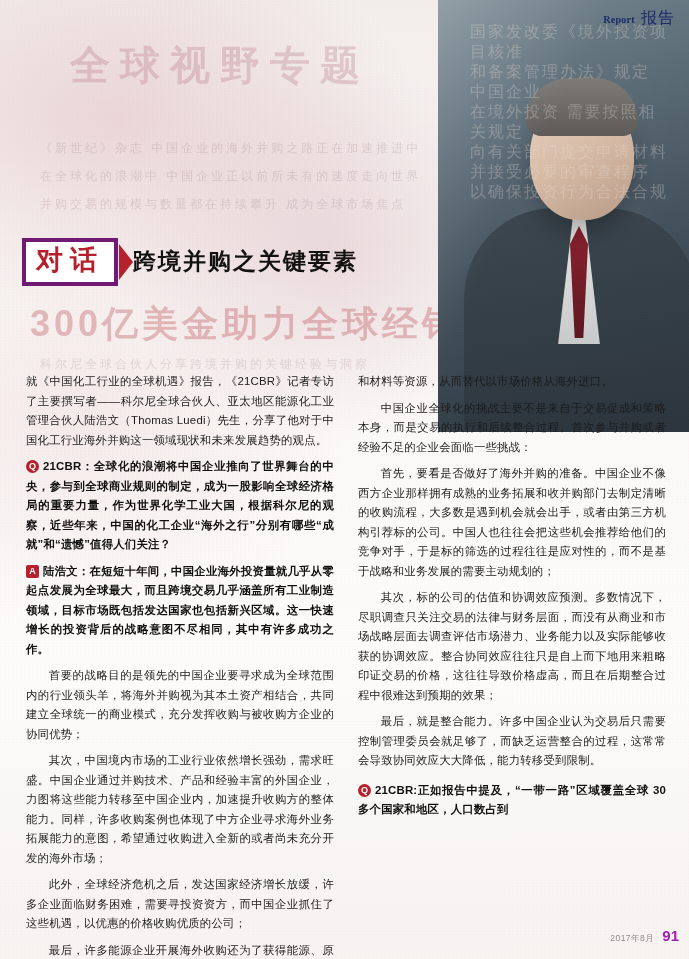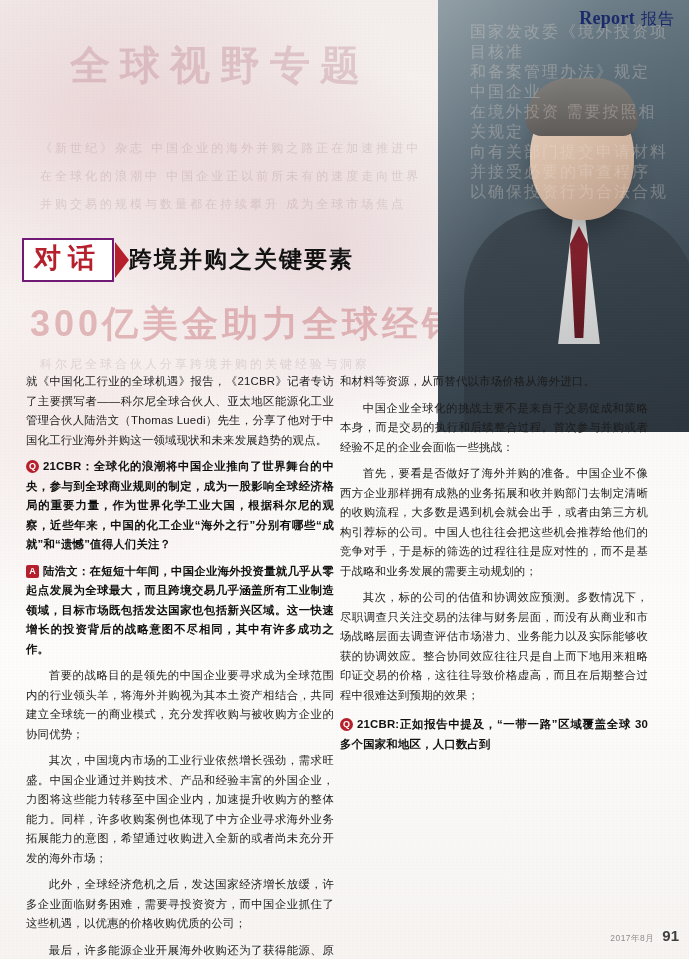--- a/index.html
+++ b/index.html
@@ -145,21 +145,21 @@
     top: 8px;
     right: 14px;
     display: flex;
     align-items: baseline;
     gap: 6px;
     z-index: 5;
   }
   .header .en {
     font-family: "Liberation Serif", serif;
     font-weight: bold;
-    font-size: 18px;
+    font-size: 10px;
     color: #1b2a6b;
     letter-spacing: .3px;
   }
   .header .cn {
     font-family: "Liberation Sans", sans-serif;
     font-size: 16px;
     color: #1b2a6b;
     letter-spacing: 1px;
   }
 
@@ -168,21 +168,21 @@
     position: absolute;
     left: 22px;
     top: 238px;
     display: flex;
     align-items: center;
     z-index: 6;
   }
   .title-tag {
     position: relative;
     background: #ffffff;
-    border: 2px solid #701a75;
+    border: 4px solid #701a75;
     padding: 4px 10px 6px 10px;
     font-family: "Liberation Sans", sans-serif;
     font-weight: bold;
     font-size: 27px;
     letter-spacing: 7px;
     color: #b5202c;
     line-height: 1.1;
   }
   .title-arrow {
     width: 0; height: 0;
@@ -202,21 +202,21 @@
 
   
   .columns {
     position: absolute;
     left: 26px;
     top: 372px;
     width: 640px;
     height: 552px;
     z-index: 4;
     display: flex;
-    gap: 6px;
+    gap: 24px;
   }
   .col {
     width: 308px;
     font-size: 11.4px;
     line-height: 19.5px;
     color: #1c1c1c;
     text-align: justify;
     font-family: "Liberation Sans", sans-serif;
     letter-spacing: 0.2px;
   }
@@ -265,21 +265,21 @@
   }
   .footer .date {
     font-size: 8.5px;
     color: #8d8d8d;
     font-family: "Liberation Sans", sans-serif;
     letter-spacing: .5px;
   }
   .footer .pageno {
     font-size: 15px;
     font-weight: bold;
-    color: #404040;
+    color: #a21caf;
     font-family: "Liberation Sans", sans-serif;
   }
 
   
   .speck {
     position: absolute;
     background: rgba(90,70,70,.18);
     border-radius: 50%;
     pointer-events: none;
   }
@@ -349,20 +349,21 @@
       <p>其次，中国境内市场的工业行业依然增长强劲，需求旺盛。中国企业通过并购技术、产品和经验丰富的外国企业，力图将这些能力转移至中国企业内，加速提升收购方的整体能力。同样，许多收购案例也体现了中方企业寻求海外业务拓展能力的意图，希望通过收购进入全新的或者尚未充分开发的海外市场；</p>
       <p>此外，全球经济危机之后，发达国家经济增长放缓，许多企业面临财务困难，需要寻投资资方，而中国企业抓住了这些机遇，以优惠的价格收购优质的公司；</p>
       <p>最后，许多能源企业开展海外收购还为了获得能源、原料</p>
     </div>
 
     <div class="col">
       <p class="noindent">和材料等资源，从而替代以市场价格从海外进口。</p>
       <p>中国企业全球化的挑战主要不是来自于交易促成和策略本身，而是交易的执行和后续整合过程。首次参与并购或者经验不足的企业会面临一些挑战：</p>
       <p>首先，要看是否做好了海外并购的准备。中国企业不像西方企业那样拥有成熟的业务拓展和收并购部门去制定清晰的收购流程，大多数是遇到机会就会出手，或者由第三方机构引荐标的公司。中国人也往往会把这些机会推荐给他们的竞争对手，于是标的筛选的过程往往是应对性的，而不是基于战略和业务发展的需要主动规划的；</p>
       <p>其次，标的公司的估值和协调效应预测。多数情况下，尽职调查只关注交易的法律与财务层面，而没有从商业和市场战略层面去调查评估市场潜力、业务能力以及实际能够收获的协调效应。整合协同效应往往只是自上而下地用来粗略印证交易的价格，这往往导致价格虚高，而且在后期整合过程中很难达到预期的效果；</p>
+      <p>最后，就是整合能力。许多中国企业认为交易后只需要控制管理委员会就足够了，而缺乏运营整合的过程，这常常会导致协同效应大大降低，能力转移受到限制。</p>
 
       <p class="q-para noindent" style="margin-top:10px;">
         <span class="marker">Q</span><span class="speaker">21CBR:</span><span>正如报告中提及，“一带一路”区域覆盖全球 30 多个国家和地区，人口数占到</span>
       </p>
     </div>
   </div>
 
   <div class="footer">
     <span class="date">2017年8月</span>
     <span class="pageno">91</span>

